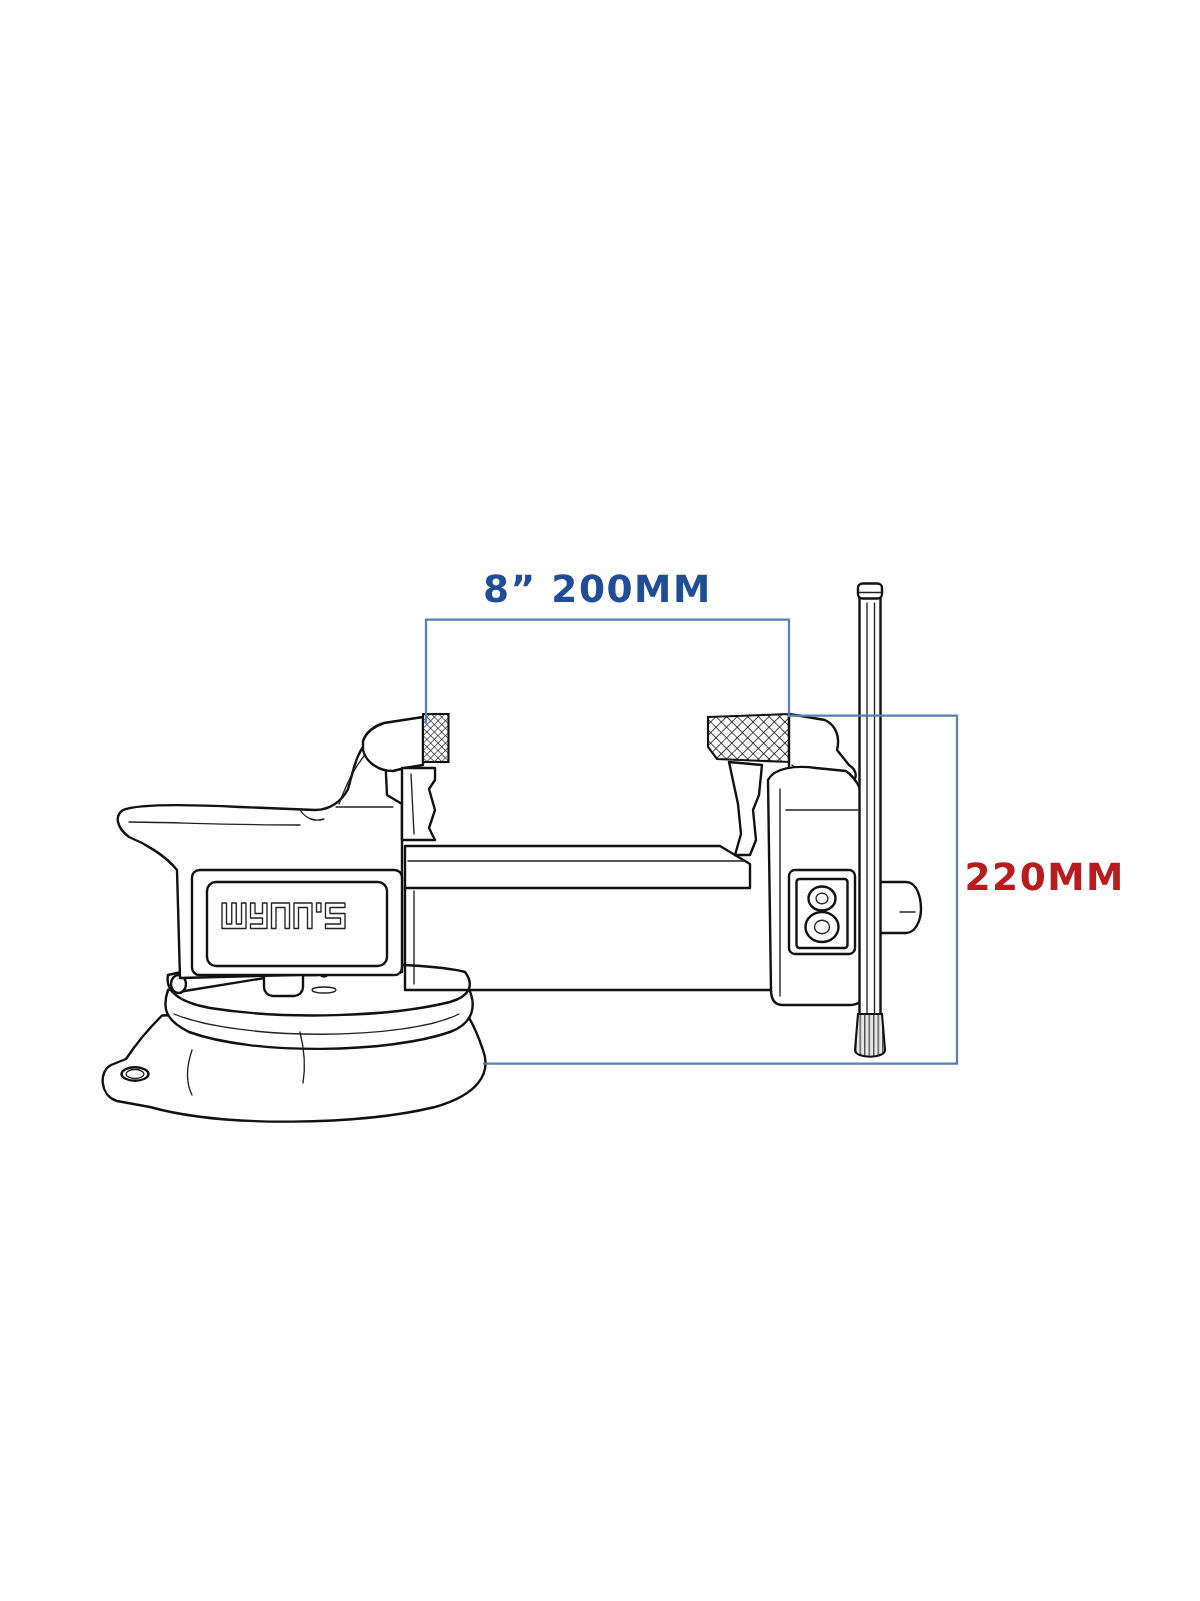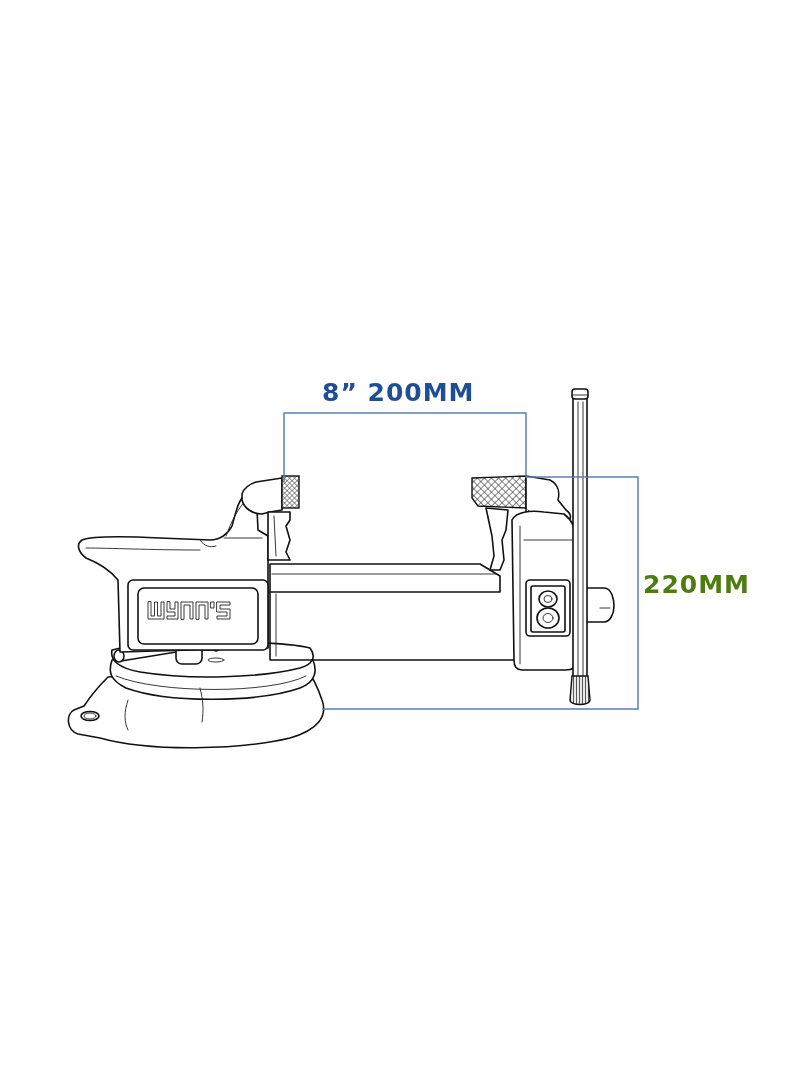--- a/index.html
+++ b/index.html
@@ -218,15 +218,15 @@
     <g>
 
       <polyline class="dimline" points="284,482 284,413 526,413 526,478" stroke="#5a7fb5"></polyline>
 
       <polyline class="dimline" points="526,477 638,477 638,709 322,709" stroke="#5a7fb5"></polyline>
     </g>
   </svg>
 
   <div class="dim-label dim-width-label" style="color: rgb(31, 78, 150);">8” 200MM</div>
 
-  <div class="dim-label dim-height-label" style="color: #4d7c0f;">220MM</div>
+  <div class="dim-label dim-height-label" style="color: #b91c1c;">220MM</div>
 
 </div>
 
 </body></html>

